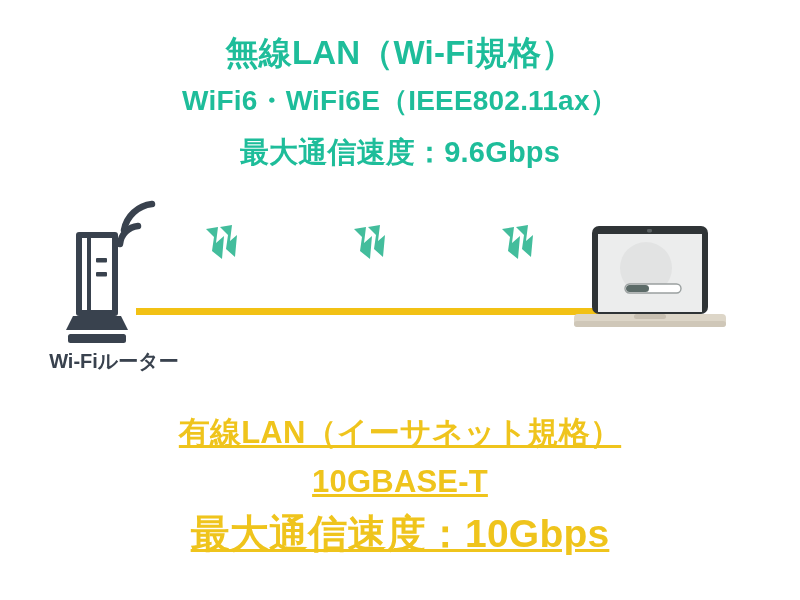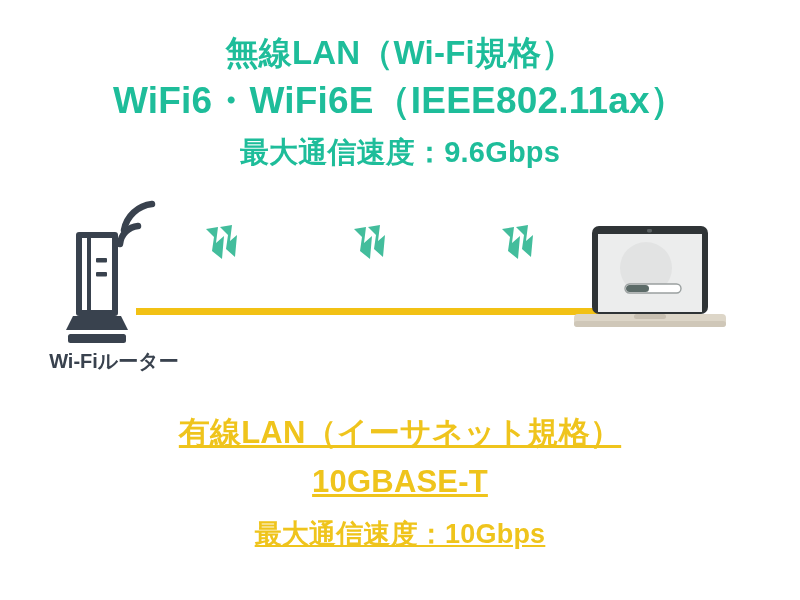--- a/index.html
+++ b/index.html
@@ -29,28 +29,28 @@
   }
   .text-line {
     font-weight: bold;
     letter-spacing: 0.2px;
     white-space: nowrap;
   }
 
   #wireless-block { top: 12px; margin-top: 18px; }
   #wireless-block .text-line { color: #1ebd9a; }
   #wireless-block .line-1 { font-size: 33px; line-height: 46px; }
-  #wireless-block .line-2 { font-size: 37px; line-height: 50px; }
+  #wireless-block .line-2 { font-size: 28px; line-height: 50px; }
   #wireless-block .line-3 { font-size: 29px; line-height: 52px; }
 
   #wired-block { top: 410px; }
   #wired-block .text-line { color: #efc41c; text-decoration: underline; }
   #wired-block .line-1 { font-size: 31px; line-height: 46px; }
   #wired-block .line-2 { font-size: 31px; line-height: 52px; }
-  #wired-block .line-3 { font-size: 27px; line-height: 52px; }
+  #wired-block .line-3 { font-size: 39px; line-height: 52px; }
 
   
   #diagram {
     position: absolute;
     left: 0;
     top: 200px;
     width: 800px;
     height: 190px;
   }
 

